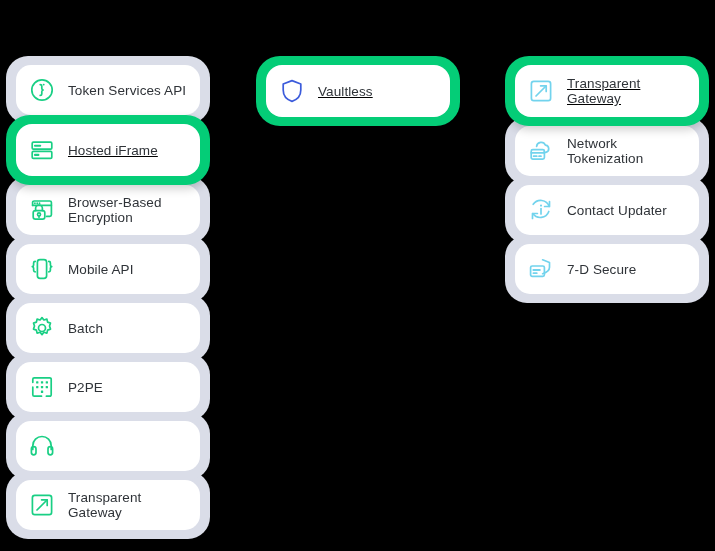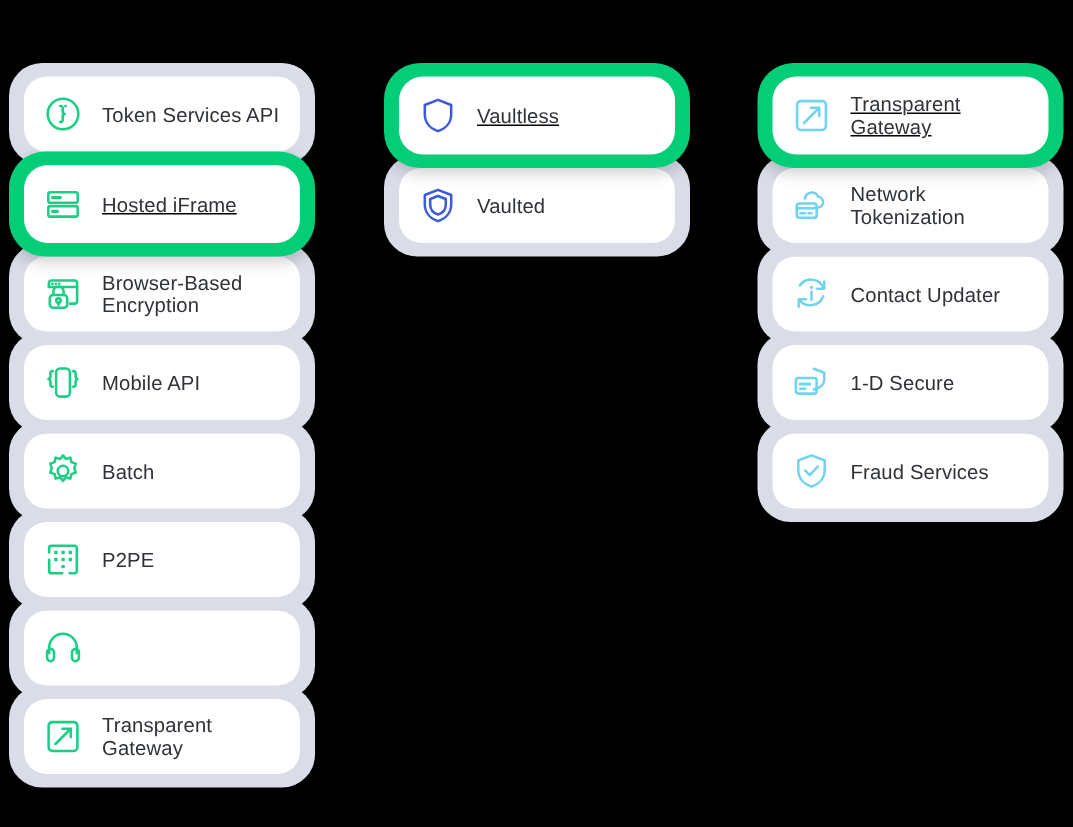--- a/index.html
+++ b/index.html
@@ -17,21 +17,21 @@
   .board {
     position: absolute;
     inset: 0;
     display: flex;
     align-items: flex-start;
   }
 
   
   .column {
     position: absolute;
-    top: 42px;
+    top: 56px;
     display: flex;
     flex-direction: column;
   }
   #col-1 { left: 6px;   width: 204px; }
   #col-2 { left: 256px; width: 204px; }
   #col-3 { left: 505px; width: 204px; }
 
   
   .card-shell {
     position: relative;
@@ -203,31 +203,20 @@
       <div class="card-shell active" style="z-index: 50;">
         <div class="card-inner">
           <span class="icon-slot">
             <svg width="28" height="28" viewBox="0 0 28 28">
               <path d="M14 3.6l8.8 3.4v6.1c0 5.6-3.6 9.6-8.8 11.3-5.2-1.7-8.8-5.7-8.8-11.3V7z" fill="none" stroke="#3b5bdb" stroke-width="1.7" stroke-linecap="round" stroke-linejoin="round"></path>
             </svg>
           </span>
           <span class="card-label">Vaultless</span>
         </div>
       </div>
-      <div class="card-shell" style="z-index: 1;">
-        <div class="card-inner">
-          <span class="icon-slot">
-            <svg width="28" height="28" viewBox="0 0 28 28">
-              <path d="M14 3.6l8.8 3.4v6.1c0 5.6-3.6 9.6-8.8 11.3-5.2-1.7-8.8-5.7-8.8-11.3V7z" fill="none" stroke="#3b5bdb" stroke-width="1.7" stroke-linecap="round" stroke-linejoin="round"></path>
-              <path d="M14 7.7l5.2 2v3.6c0 3.3-2.1 5.7-5.2 6.7-3.1-1-5.2-3.4-5.2-6.7V9.7z" fill="none" stroke="#3b5bdb" stroke-width="1.7" stroke-linecap="round" stroke-linejoin="round"></path>
-            </svg>
-          </span>
-          <span class="card-label">Vaulted</span>
-        </div>
-      </div>
     </div>
   <div class="column" id="col-3">
       <div class="card-shell active" style="z-index: 50;">
         <div class="card-inner">
           <span class="icon-slot">
             <svg width="28" height="28" viewBox="0 0 28 28">
               <rect x="4.4" y="4.4" width="19.2" height="19.2" rx="2.4" fill="none" stroke="#72d3ed" stroke-width="1.7" stroke-linecap="round" stroke-linejoin="round"></rect>
               <path d="M9 19l10-10" fill="none" stroke="#72d3ed" stroke-width="1.7" stroke-linecap="round" stroke-linejoin="round"></path>
               <path d="M13.6 8.8H19.2V14.4" fill="none" stroke="#72d3ed" stroke-width="1.7" stroke-linecap="round" stroke-linejoin="round"></path>
             </svg>
@@ -266,28 +255,17 @@
       <div class="card-shell" style="z-index: 2;">
         <div class="card-inner">
           <span class="icon-slot">
             <svg width="28" height="28" viewBox="0 0 28 28">
               <path d="M15.6 4.8l6.9 2.7v4.8c0 2.9-2.6 5.1-6.9 6.4" fill="none" stroke="#72d3ed" stroke-width="1.7" stroke-linecap="round" stroke-linejoin="round"></path>
               <rect x="3.6" y="11" width="13.8" height="10.4" rx="1.6" fill="none" stroke="#72d3ed" stroke-width="1.7" stroke-linecap="round" stroke-linejoin="round"></rect>
               <path d="M6.4 15h6.4" stroke="#72d3ed" stroke-width="2" stroke-linecap="round" fill="none"></path>
               <path d="M6.4 18.2h3.4" fill="none" stroke="#72d3ed" stroke-width="1.7" stroke-linecap="round" stroke-linejoin="round"></path>
             </svg>
           </span>
-          <span class="card-label">1-D Secure</span>
-        </div>
-      </div>
-      <div class="card-shell" style="z-index: 1;">
-        <div class="card-inner">
-          <span class="icon-slot">
-            <svg width="28" height="28" viewBox="0 0 28 28">
-              <path d="M14 3.6l8.8 3.4v6.1c0 5.6-3.6 9.6-8.8 11.3-5.2-1.7-8.8-5.7-8.8-11.3V7z" fill="none" stroke="#72d3ed" stroke-width="1.7" stroke-linecap="round" stroke-linejoin="round"></path>
-              <path d="M9.8 13.8l3 3 5.4-5.8" fill="none" stroke="#72d3ed" stroke-width="1.7" stroke-linecap="round" stroke-linejoin="round"></path>
-            </svg>
-          </span>
-          <span class="card-label">Fraud Services</span>
+          <span class="card-label">7-D Secure</span>
         </div>
       </div>
     </div>
 </div>
 
 </body></html>

